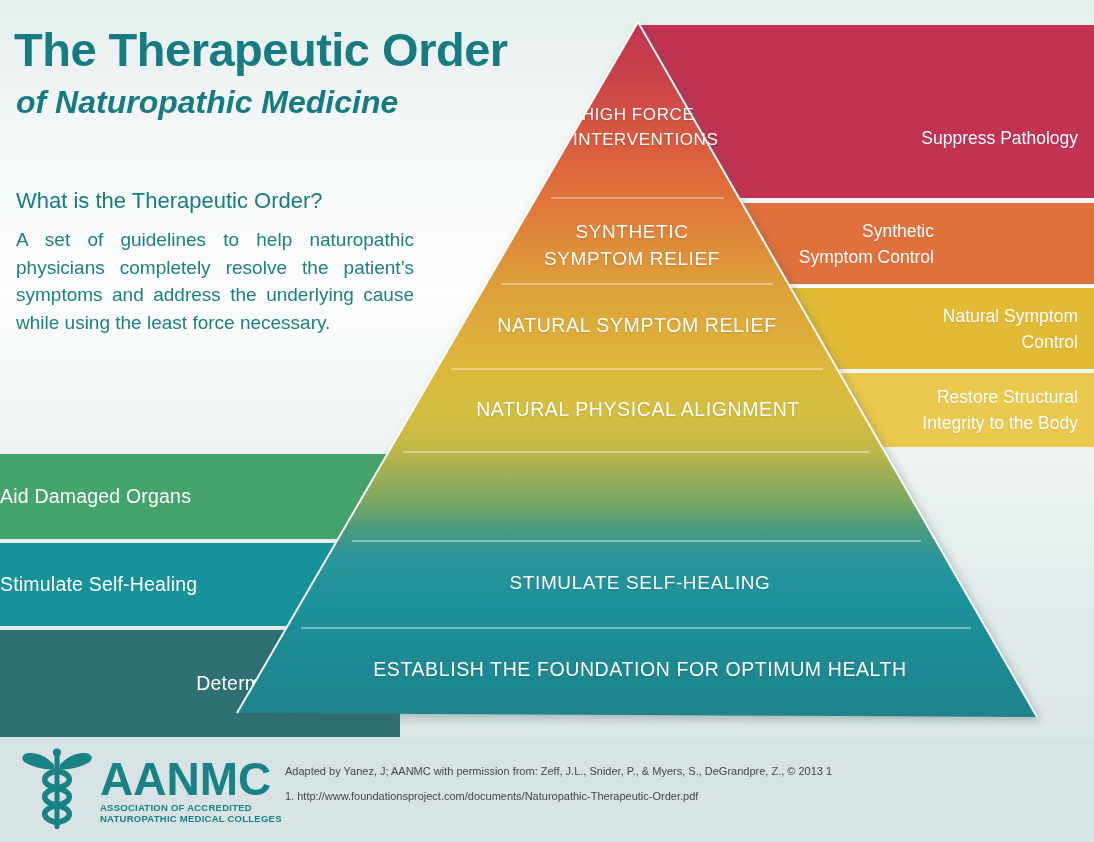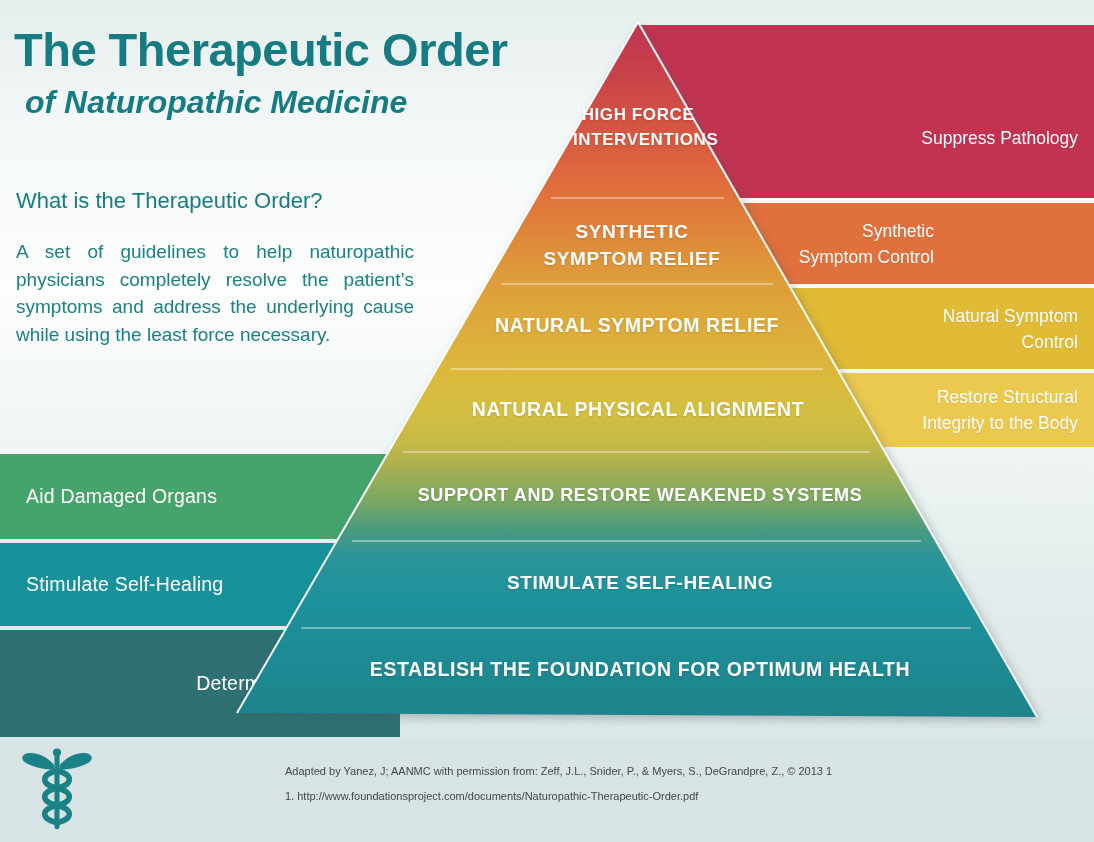--- a/index.html
+++ b/index.html
@@ -5,56 +5,56 @@
   html,body { margin:0; padding:0; }
   .page {
     position:relative; width:1094px; height:842px; overflow:hidden;
     font-family:"Liberation Sans", sans-serif;
     background: linear-gradient(180deg,#e6eeee 0%,#f6f9f9 18%,#fcfdfd 35%,#f0f5f5 52%,#e3ecec 70%,#dde8e9 88%,#dbe7e8 100%);
   }
 
   
   .band { position:absolute; display:flex; align-items:center; color:#ffffff; box-sizing:border-box; z-index:1; }
   .band-right { left:640px; right:0; justify-content:flex-end; text-align:right; padding-right:16px; }
-  .band-left  { left:0; width:400px; justify-content:flex-start; text-align:left; padding-left:26px; }
+  .band-left  { left:0; width:400px; justify-content:flex-start; text-align:left; }
   .rb1 { top:25px;  height:173px; }
   .rb2 { top:203px; height:81px;justify-content:center; }
   .rb3 { top:288px; height:81px; }
   .rb4 { top:373px; height:74px; }
   .lb1 { top:454px; height:85px; }
   .lb2 { top:543px; height:83px; }
   .lb3 { top:630px; height:107px;justify-content:flex-end; }
   .band-right .band-label { font-size:17.5px; line-height:26px; text-shadow:0 1px 1px rgba(0,0,0,0.08);margin-left:10px; }
   .rb1 .band-label { margin-top:52px; }
   .rb2 .band-label { width:140px; }
   .rb3 .band-label { width:150px; }
   .rb4 .band-label { width:180px; }
   .band-left .band-label { font-size:19.5px; letter-spacing:0.2px; }
 
   
   .pyramid-svg { position:absolute; left:0; top:0; z-index:2; pointer-events:none;
                  filter: drop-shadow(3px 4px 5px rgba(70,90,90,0.35)); }
 
-  .plabel { position:absolute; transform:translateX(-50%); z-index:3; color:#ffffff; font-weight:bold;
+  .plabel { position:absolute; transform:translateX(-50%); z-index:3; color:#ffffff; font-weight:normal;
             text-align:center; letter-spacing:0.6px; text-shadow:0 1px 2px rgba(0,0,0,0.15); }
   .pl1 { left:638px; top:102px; width:130px; font-size:17px;  line-height:25px; }
   .pl2 { left:632px; top:218px; width:200px; font-size:19px;  line-height:27px; }
   .pl3 { left:637px; top:314px; font-size:19.5px; white-space:nowrap; }
   .pl4 { left:638px; top:398px; font-size:19.5px; white-space:nowrap; }
   .pl5 { left:640px; top:485px; font-size:18px;   white-space:nowrap; }
   .pl6 { left:640px; top:572px; font-size:19px;   white-space:nowrap; }
   .pl7 { left:640px; top:658px; font-size:19.5px; white-space:nowrap; }
 
   
   .title-main { position:absolute; left:14px; top:22px; z-index:3; font-size:47px; font-weight:bold;
                 color:#177c82; letter-spacing:-0.5px; }
-  .title-sub  { position:absolute; left:25px; top:84px; z-index:3; font-size:32px; font-weight:bold;
+  .title-sub  { position:absolute; left:16px; top:84px; z-index:3; font-size:32px; font-weight:bold;
                 font-style:italic; color:#177c82; }
   .intro-heading { position:absolute; left:16px; top:188px; z-index:3; font-size:22px; font-weight:normal; color:#177c82; }
-  .intro-body { position:absolute; left:16px; top:238px; width:398px; z-index:3; font-size:19px;
+  .intro-body { position:absolute; left:16px; top:226px; width:398px; z-index:3; font-size:19px;
                 line-height:27.5px; color:#1c8084; text-align:justify; }
 
   
   .footer { position:absolute; left:0; right:0; top:737px; height:105px; background:#d7e3e5; z-index:2; }
   .logo-wrap { position:absolute; left:16px; top:6px; display:flex; align-items:flex-start; }
   .caduceus-svg { width:82px; height:92px; }
   .logo-text { margin-left:2px; margin-top:16px; color:#1a8186; }
   .logo-acronym { font-size:46px; font-weight:bold; line-height:40px; }
   .logo-org { font-size:9.5px; font-weight:bold; letter-spacing:0.25px; line-height:11px; margin-top:3px; }
   .citation { position:absolute; left:285px; top:22px; width:800px; font-size:11px; color:#474747; line-height:25px; }
@@ -115,21 +115,20 @@
       <line x1="403" y1="452" x2="870" y2="452"></line>
       <line x1="352" y1="541" x2="921" y2="541"></line>
       <line x1="301" y1="628" x2="971" y2="628"></line>
     </g>
   </svg>
 
   <div class="plabel pl1">HIGH FORCE INTERVENTIONS</div>
   <div class="plabel pl2">SYNTHETIC SYMPTOM RELIEF</div>
   <div class="plabel pl3">NATURAL SYMPTOM RELIEF</div>
   <div class="plabel pl4">NATURAL PHYSICAL ALIGNMENT</div>
-  <div class="plabel pl5">SUPPORT AND RESTORE WEAKENED SYSTEMS</div>
   <div class="plabel pl6">STIMULATE SELF-HEALING</div>
   <div class="plabel pl7">ESTABLISH THE FOUNDATION FOR OPTIMUM HEALTH</div>
 
   <div class="title-main">The Therapeutic Order</div>
   <div class="title-sub">of Naturopathic Medicine</div>
 
   <div class="intro-heading">What is the Therapeutic Order?</div>
   <div class="intro-body">A set of guidelines to help naturopathic physicians completely resolve the patient’s symptoms and address the underlying cause while using the least force necessary.</div>
 
   <div class="footer">
@@ -139,20 +138,27 @@
           <circle cx="45" cy="10" r="4.5"></circle>
           <rect x="42.2" y="12" width="5.6" height="82" rx="2.8"></rect>
           <path d="M42,24 C31,9 9,7 7,15 C5.5,22 23,28 42,29 Z"></path>
           <path d="M48,24 C59,9 81,7 83,15 C84.5,22 67,28 48,29 Z"></path>
         </g>
         <g fill="none" stroke="#1a8186" stroke-width="6" stroke-linecap="round">
           <path d="M45,30 C27,34 27,45 45,49 C63,53 63,64 45,68 C27,72 27,83 45,87"></path>
           <path d="M45,30 C63,34 63,45 45,49 C27,53 27,64 45,68 C63,72 63,83 45,87"></path>
         </g>
       </svg>
+      <div class="logo-text">
+        <div class="logo-acronym">AANMC</div>
+        <div class="logo-org">
+          <div>ASSOCIATION OF ACCREDITED</div>
+          <div>NATUROPATHIC MEDICAL COLLEGES</div>
+        </div>
+      </div>
     </div>
     <div class="citation">
       <div>Adapted by Yanez, J; AANMC with permission from: Zeff, J.L., Snider, P., &amp; Myers, S., DeGrandpre, Z., © 2013 1</div>
       <div>1. http://www.foundationsproject.com/documents/Naturopathic-Therapeutic-Order.pdf</div>
     </div>
   </div>
 
 </div>
 
 </body></html>

